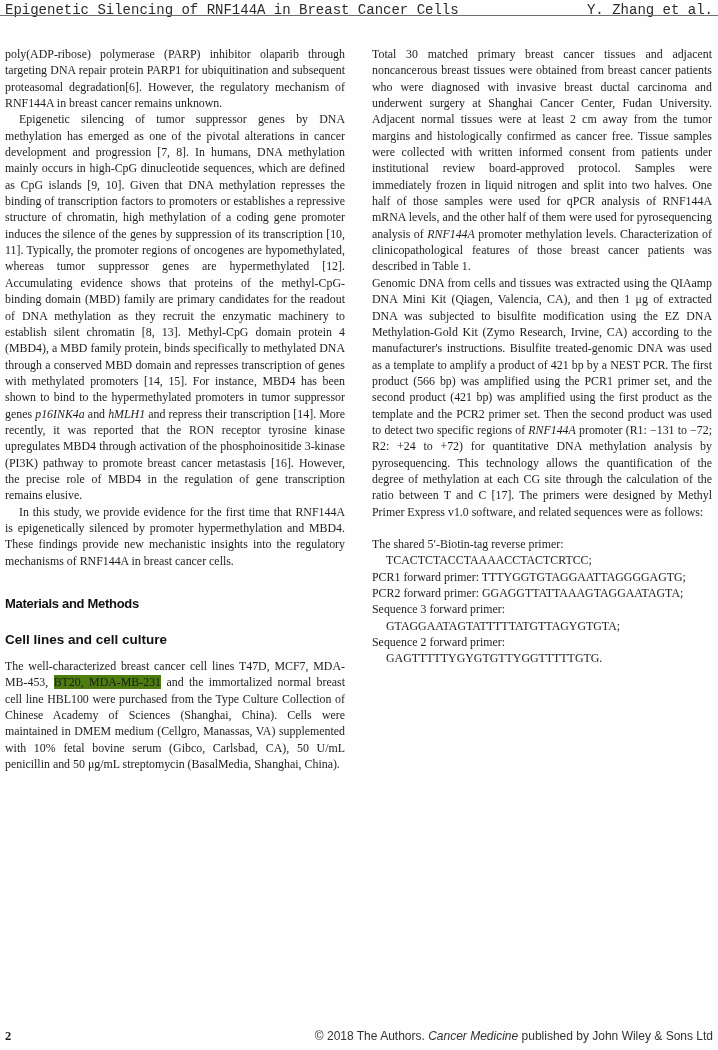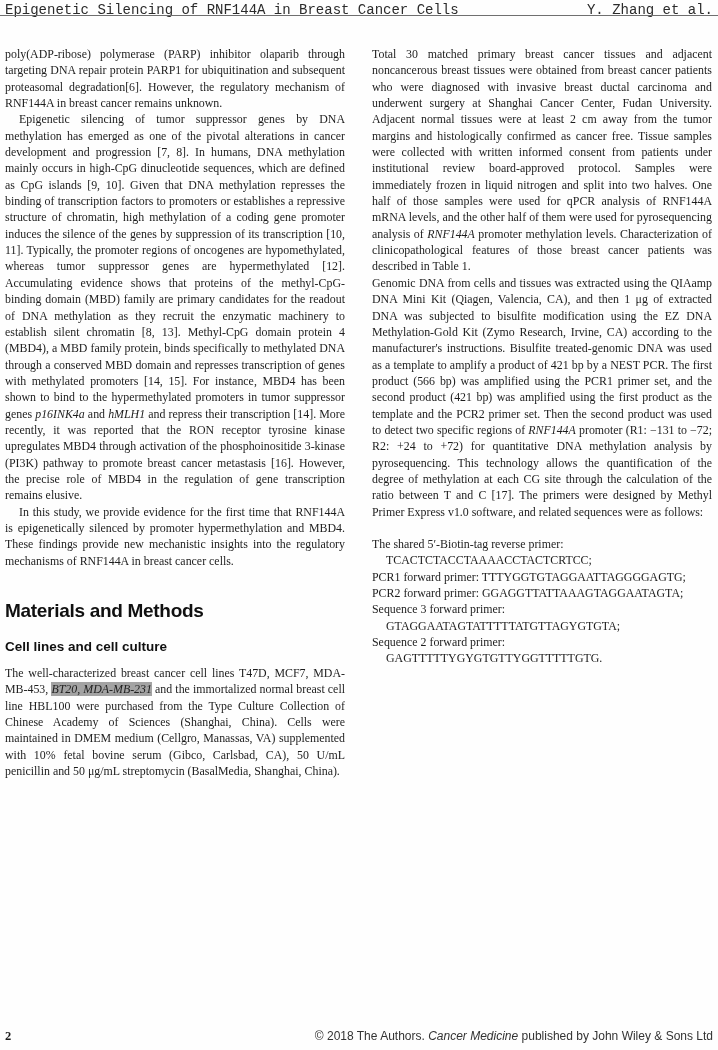--- a/index.html
+++ b/index.html
@@ -12,29 +12,29 @@
     position:absolute; top:2px; left:5px; right:5px;
     display:flex; justify-content:space-between; align-items:baseline;
     font-family:Liberation Mono, monospace; font-size:14px; color:#2b2b2b;
   }
   .head-rule { position:absolute; top:15px; left:0; right:0; border-top:1px solid #6f6f6f; }
   .columns { position:absolute; top:46px; left:5px; right:5px; display:flex; gap:27px; }
   .col { width:340px; font-size:11.9px; line-height:16.35px; text-align:justify; }
   .col p { text-align:justify; }
   p.indent { text-indent:14px; }
   h1.section {
-    font-family:"Liberation Sans", sans-serif; font-size:19px; font-weight:bold;
-    color:#101010; margin:31px 0 12px 0; letter-spacing:-0.3px; line-height:22px; text-align:left;
+    font-family:"Liberation Sans", sans-serif; font-size:13px; font-weight:bold;
+    color:#101010; margin:24px 0 12px 0; letter-spacing:-0.3px; line-height:22px; text-align:left;
   }
   h2.subsection {
     font-family:"Liberation Sans", sans-serif; font-size:13.5px; font-weight:bold;
     color:#101010; margin:16px 0 10px 0; line-height:17px; text-align:left;
   }
   h2.first { margin-top:8px; }
-  .hl { background:#a3a3a3;font-style:italic; }
+  .hl { background:#4d7c0f; }
   ul.primers { margin-top:16px; list-style:none; text-align:left; }
   ul.primers li { padding-left:14px; text-indent:-14px; text-align:left; }
   .footer {
     position:absolute; bottom:6px; left:5px; right:5px;
     display:flex; justify-content:space-between; align-items:baseline;
   }
   .page-num { font-family:"Liberation Serif", serif; font-size:12.5px; font-weight:bold; color:#1d1d1d; }
   .copyright { font-family:"Liberation Sans", sans-serif; font-size:12px; color:#333333;margin-top:35px; }
 </style>
 </head>

